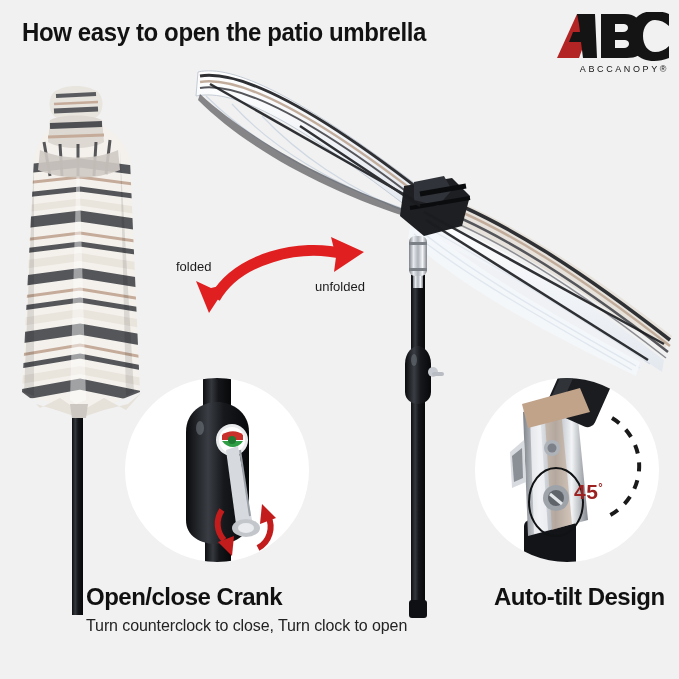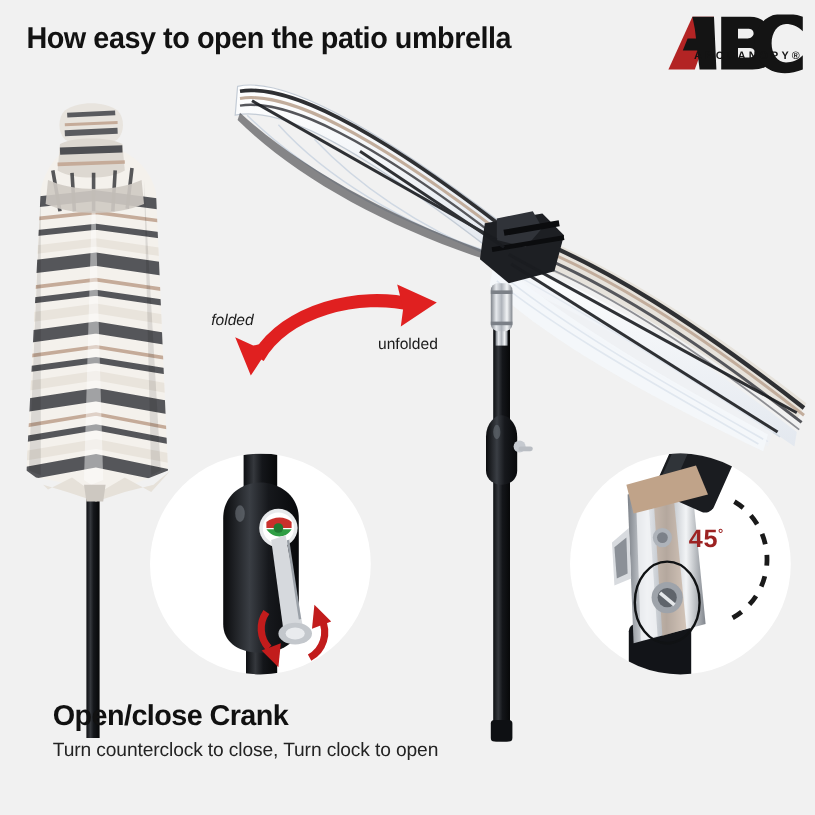--- a/index.html
+++ b/index.html
@@ -16,48 +16,48 @@
   .title{
     position:absolute;left:22px;top:18px;
     font-size:25px;font-weight:bold;color:#121212;
     letter-spacing:-0.4px;
     transform:scaleX(0.96);transform-origin:left center;
     white-space:nowrap;
   }
   .logo{position:absolute;right:8px;top:12px;width:118px;height:58px;}
   .logo svg{display:block;}
   .logo-sub{
-    position:absolute;right:10px;top:41px;
-    font-size:9px;font-weight:bold;color:#141414;
+    position:absolute;right:10px;top:64px;
+    font-size:9px;font-weight:normal;color:#141414;
     letter-spacing:2.6px;white-space:nowrap;
   }
 
   
   .art{position:absolute;left:0;top:0;width:679px;height:679px;}
 
   
   .lbl{position:absolute;font-size:13px;color:#1c1c1c;white-space:nowrap;}
-  .lbl-folded{left:176px;top:259px;font-style:italic;}
+  .lbl-folded{left:176px;top:259px;}
   .lbl-unfolded{left:315px;top:279px;}
 
   
-  .cap{position:absolute;}
+  .cap{position:absolute;margin-left:42px;}
   .cap h3{
     margin:0;font-size:24px;font-weight:bold;color:#111;
     letter-spacing:-0.5px;white-space:nowrap;
   }
   .cap p{
     margin:6px 0 0 0;font-size:16px;color:#232323;
     white-space:nowrap;letter-spacing:-0.1px;
   }
   .cap-left{left:44px;top:583px;}
   .cap-right{left:452px;top:583px;}
 
   .deg{
-    position:absolute;left:574px;top:438px;
+    position:absolute;left:574px;top:480px;
     font-size:21px;font-weight:bold;color:#9c2222;
     letter-spacing:0.5px;
   }
   .deg sup{font-size:11px;font-weight:bold;}
 </style>
 </head>
 <body>
 
 <div class="stage">
 
@@ -335,15 +335,16 @@
   <div class="deg">
     <span>45</span><sup>°</sup>
   </div>
 
   <div class="cap cap-left">
     <h3>Open/close Crank</h3>
     <p>Turn counterclock to close, Turn clock to open</p>
   </div>
 
   <div class="cap cap-right">
+    <h3>Auto-tilt Design</h3>
   </div>
 
 </div>
 
 </body></html>

